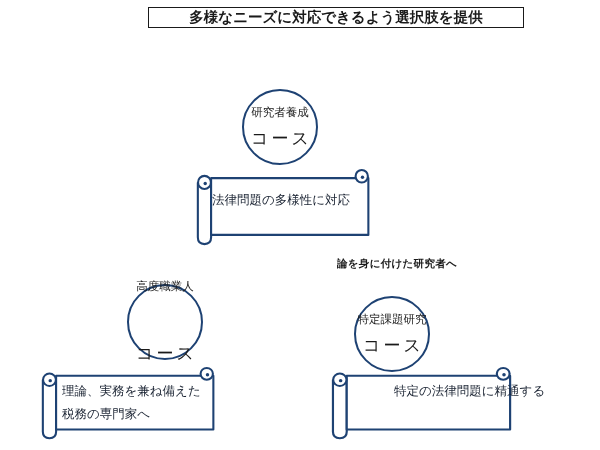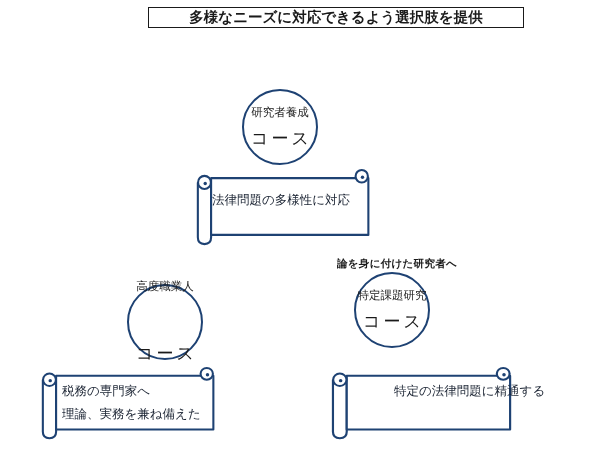--- a/index.html
+++ b/index.html
@@ -27,21 +27,21 @@
   .h1{left:55px;top:257px;}
   .h2{left:337px;top:257px;}
   .circle{
     position:absolute;width:76px;height:76px;box-sizing:border-box;
     border:2.5px solid var(--accent);border-radius:50%;background:#fff;
     display:flex;flex-direction:column;align-items:center;justify-content:center;
     gap:7px;text-align:left;
   }
   .c0{left:242px;top:89px;}
   .c1{left:127px;top:284px;gap:48px;}
-  .c2{left:354px;top:272px;}
+  .c2{left:354px;top:296px;}
   .circle .l1{font-size:11.5px;color:var(--ink);white-space:nowrap;}
   .circle .l2{font-size:17px;color:var(--ink);white-space:nowrap;letter-spacing:3px;text-indent:3px;}
   .scroll{position:absolute;}
   .s0{left:195px;top:169px;width:180px;height:77px;}
   .s1{left:40px;top:367px;width:180px;height:73px;}
   .s2{left:330px;top:367px;width:187px;height:73px;}
   .scroll svg{position:absolute;left:0;top:0;width:100%;height:100%;color:var(--accent);overflow:visible;}
   .scroll-text{
     position:absolute;font-family:"Liberation Serif","DejaVu Serif",serif;
     font-size:12.5px;line-height:23px;color:var(--scroll-ink);white-space:nowrap;
@@ -88,22 +88,22 @@
       <g fill="#ffffff" stroke="currentColor" stroke-width="2.2" stroke-linejoin="round">
         <path d="M3,14 L3,71 Q3,78 10,78 Q17,78 17,71 L17,14"></path>
         <rect x="17" y="9.5" width="166" height="59"></rect>
         <circle cx="10" cy="14" r="6.8"></circle>
         <circle cx="176" cy="7.5" r="6.5"></circle>
       </g>
       <circle cx="10.8" cy="15" r="1.8" fill="currentColor"></circle>
       <circle cx="176.8" cy="8.5" r="1.8" fill="currentColor"></circle>
     </svg>
     <div class="scroll-text">
+      <div>理論、実務を兼ね備えた</div>
       <div>税務の専門家へ</div>
-      <div>理論、実務を兼ね備えた</div>
     </div>
   </div>
 
   <div class="heading h2">論を身に付けた研究者へ</div>
   <div class="circle c2">
     <span class="l1">特定課題研究</span>
     <span class="l2">コース</span>
   </div>
   <div class="scroll s2">
     <svg viewBox="0 0 190 80" preserveAspectRatio="none" aria-hidden="true">

